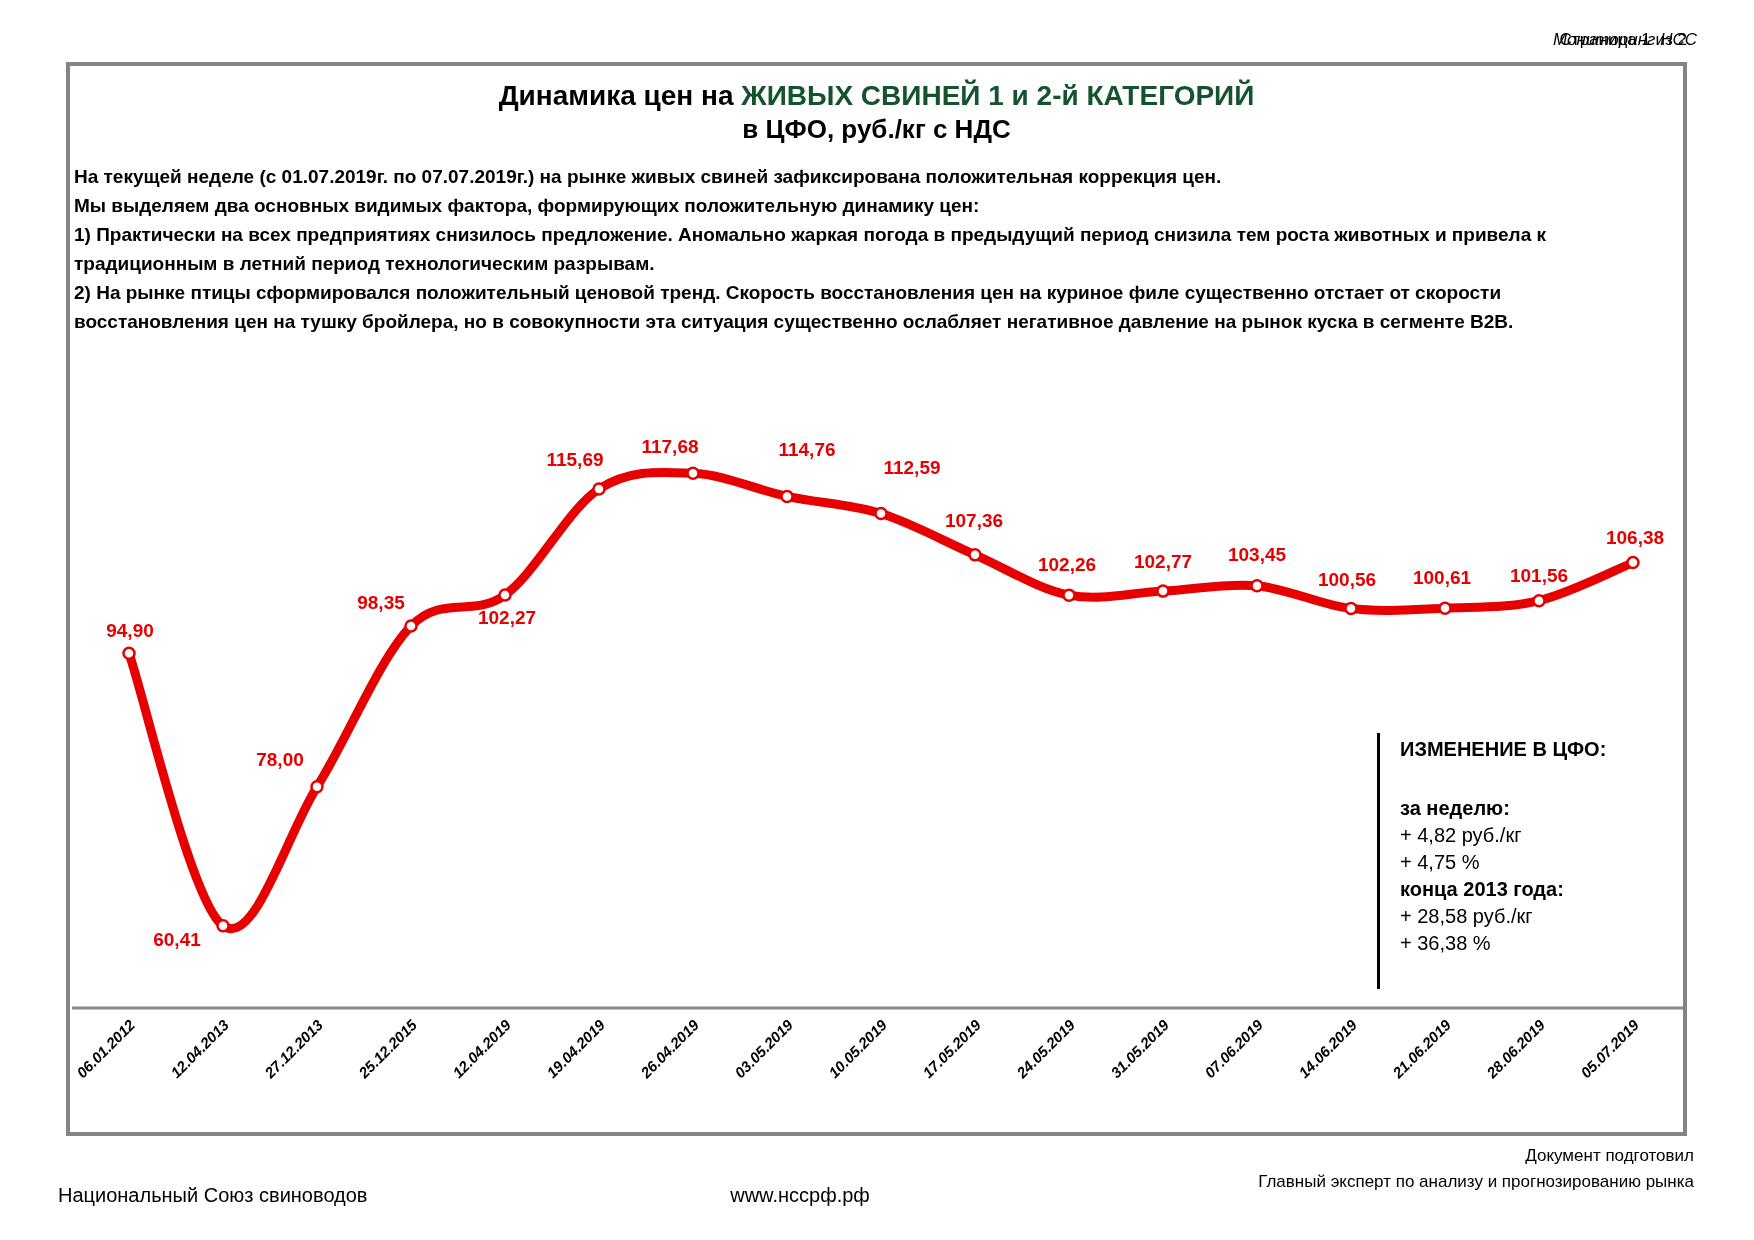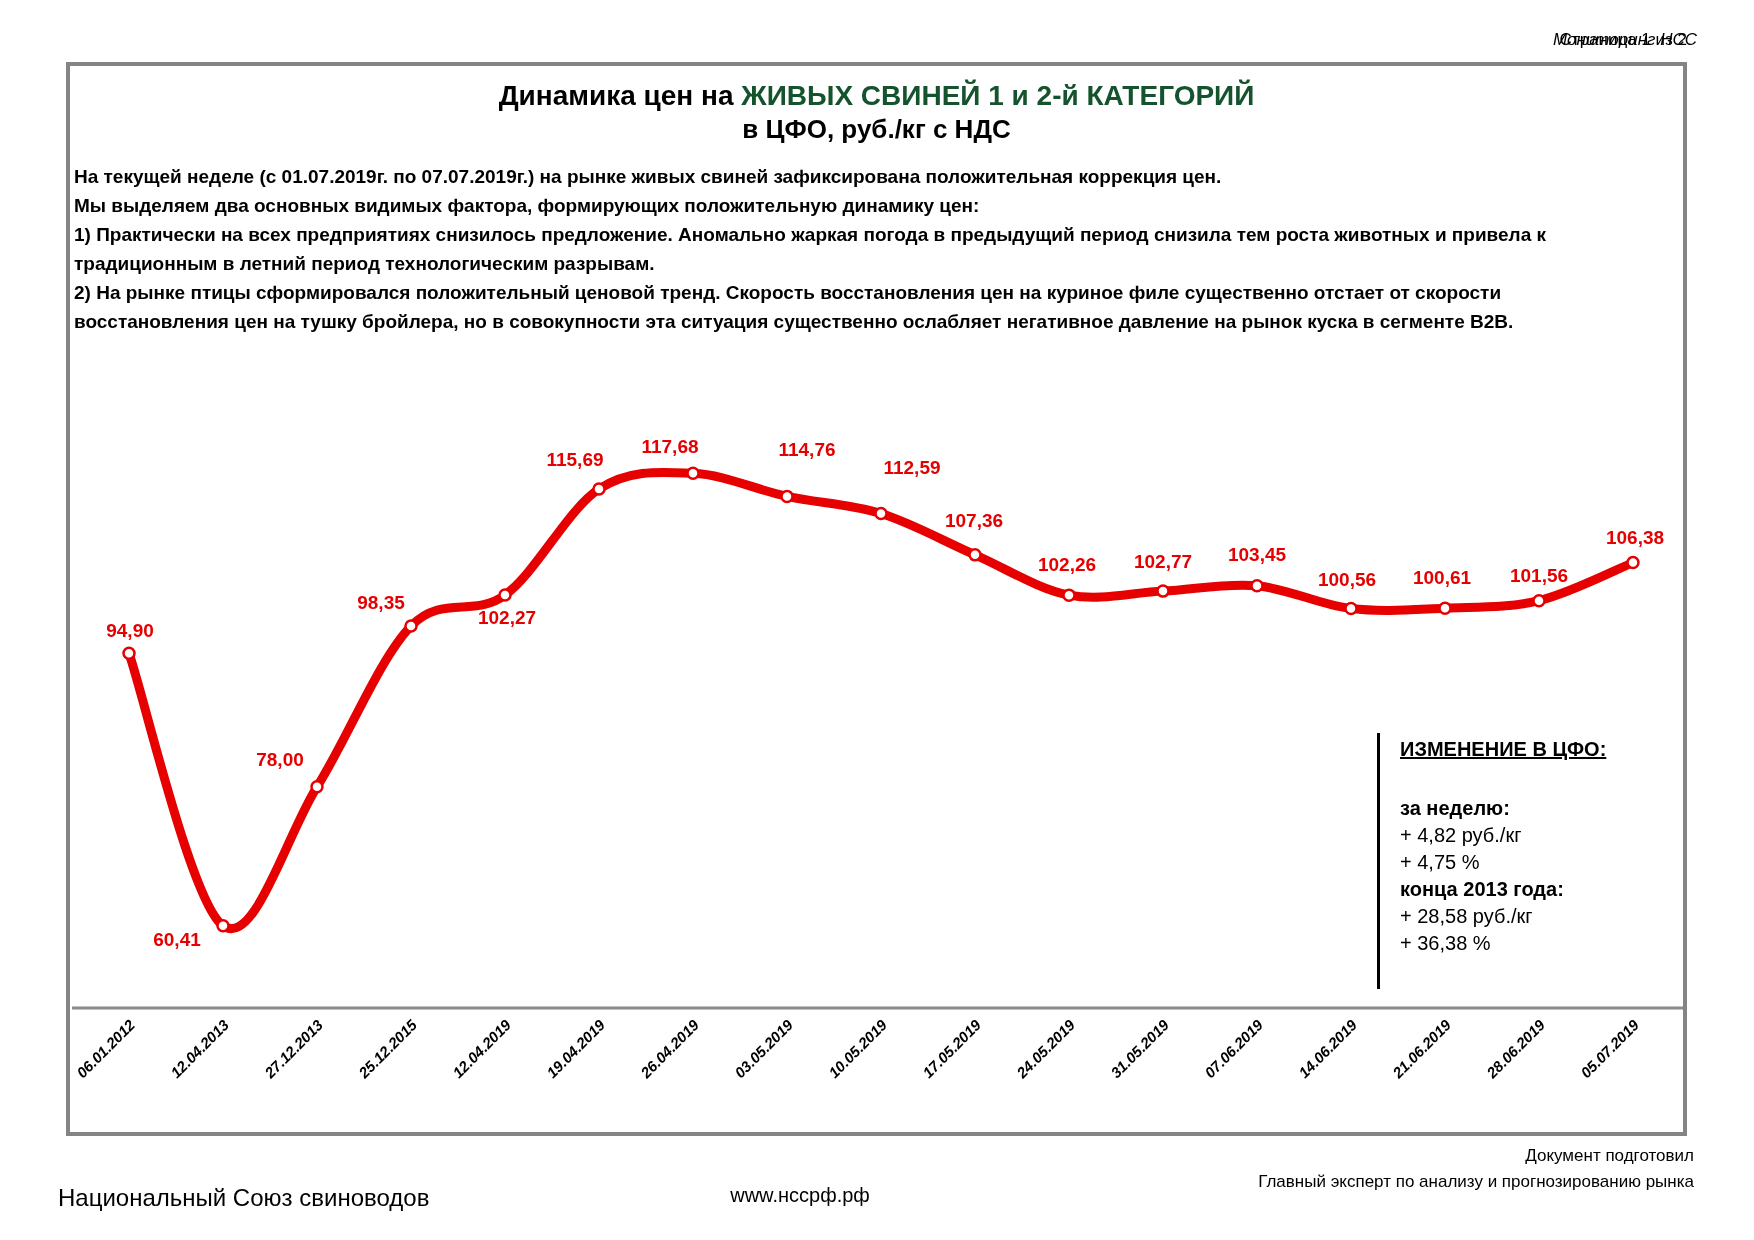--- a/index.html
+++ b/index.html
@@ -25,24 +25,24 @@
   .commentary { position:absolute; left:74px; top:162px; font-size:19px; font-weight:bold;
                 line-height:29px; white-space:nowrap; }
 
   #chart-svg { position:absolute; left:0; top:0; }
   .val-label  { font-size:19px; font-weight:bold; fill:#e60000; font-family:"Liberation Sans", sans-serif; }
   .date-label { font-size:15px; font-weight:bold; font-style:italic; fill:#000;
                 font-family:"Liberation Sans", sans-serif; }
 
   .change-sep   { position:absolute; left:1377px; top:733px; width:3px; height:256px; background:#000; }
   .change-panel { position:absolute; left:1400px; top:736px; font-size:20px; line-height:27px; }
-  .change-title { font-weight:bold; text-decoration:underline; margin:0 11px 32px 0; }
+  .change-title { font-weight:bold; margin:0 11px 32px 0; }
   .b { font-weight:bold; }
 
-  .footer-left   { position:absolute; left:58px;  top:1184px; font-size:24px; }
+  .footer-left   { position:absolute; left:58px;  top:1184px; font-size:20px; }
   .footer-center { position:absolute; left:800px; top:1184px; transform:translateX(-50%); font-size:20px; }
   .footer-right  { position:absolute; right:60px; top:1143px; text-align:right; font-size:17px; line-height:26px; }
 </style>
 </head>
 <body>
 
 <div class="hdr-center">Страница 1 из 2</div>
 <div class="hdr-right">Мониторинг НСС</div>
 
 <div class="content-box"></div>

